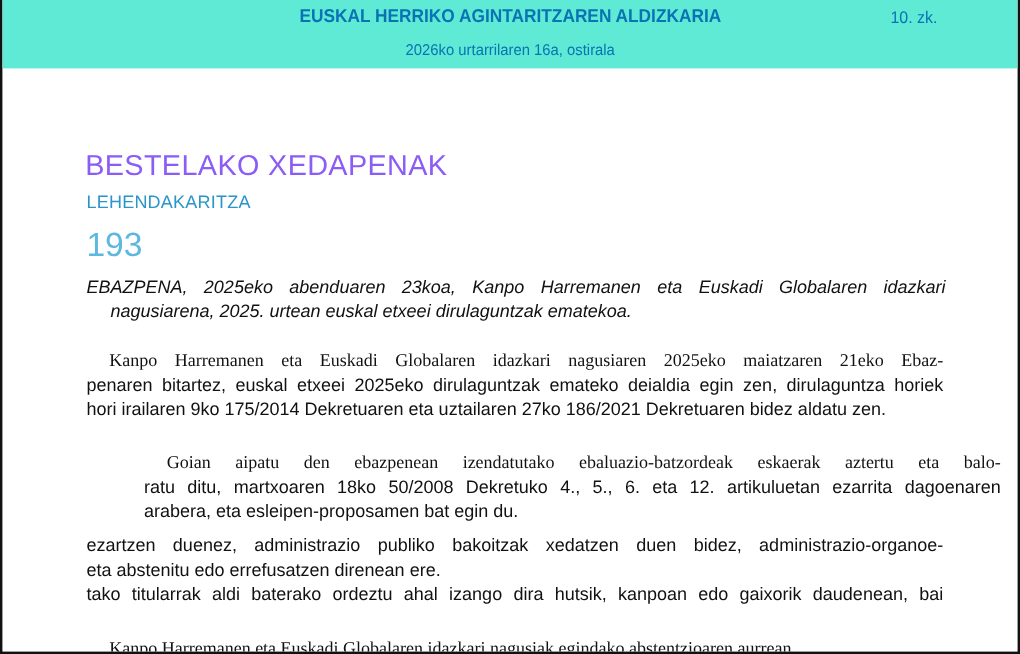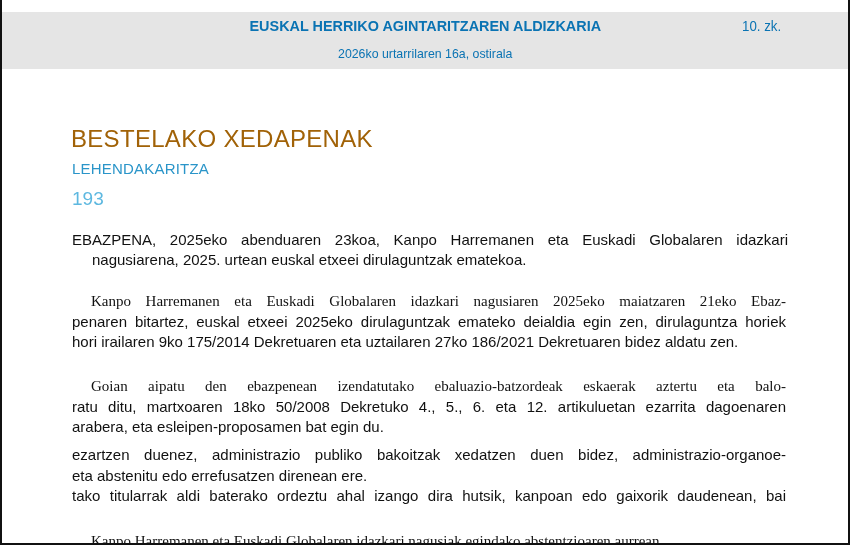--- a/index.html
+++ b/index.html
@@ -25,22 +25,21 @@
       border-bottom: 2px solid #111111;
       background: #ffffff;
       overflow: hidden;
     }
     .header {
       position: absolute;
       left: 0;
       top: 0;
       width: 846px;
       height: 57px;
-      background: #e5e5e5;
-      margin-top: 12px;
+      background: #5eead4;
     }
     .header-title {
       position: absolute;
       left: 0;
       top: 5px;
       width: 846px;
       text-align: center;
       font-family: "Liberation Sans", sans-serif;
       font-weight: bold;
       font-size: 15.5px;
@@ -67,48 +66,49 @@
       font-size: 13px;
       color: #0a73b3;
       transform: scaleX(0.95);
       transform-origin: 427px 0;
     }
     .section-title {
       position: absolute;
       left: 69px;
       top: 125px;
       font-size: 24px;
-      color: #a16207;
+      color: #8b5cf6;
       letter-spacing: 0.3px;
       white-space: nowrap;
       text-align: right;
     }
     .department {
       position: absolute;
       left: 70px;
       top: 160px;
       font-size: 15px;
       color: #2a95c9;
       letter-spacing: 0.2px;
       white-space: nowrap;
     }
     .doc-number {
       position: absolute;
       left: 70px;
       top: 188px;
-      font-size: 19px;
+      font-size: 28px;
       color: #5db8e0;
       white-space: nowrap;
     }
     .resolution-title {
       position: absolute;
       left: 70px;
       top: 230px;
       width: 716px;
       font-size: 15px;
+      font-style: italic;
       line-height: 20px;
       color: #111111;
     }
     .resolution-title .line {
       display: block;
       white-space: nowrap;
       text-align: justify;
       text-align-last: justify;
     }
     .resolution-title .line.last {
@@ -130,21 +130,21 @@
       text-align-last: justify;
     }
     .para .line.first {
       padding-left: 19px;
       font-family: Liberation Serif, serif;
     }
     .para .line.last {
       text-align-last: left;
     }
     .p1 { top: 291px; }
-    .p2 { top: 376px; }
+    .p2 { top: 376px; margin-left: 48px; }
     .p3 { top: 445px; }
     .p4 { top: 531px; }
   </style>
 </head>
 <body>
 
 <div class="frame">
 
   <div class="header">
     <div class="header-title">EUSKAL HERRIKO AGINTARITZAREN ALDIZKARIA</div>

